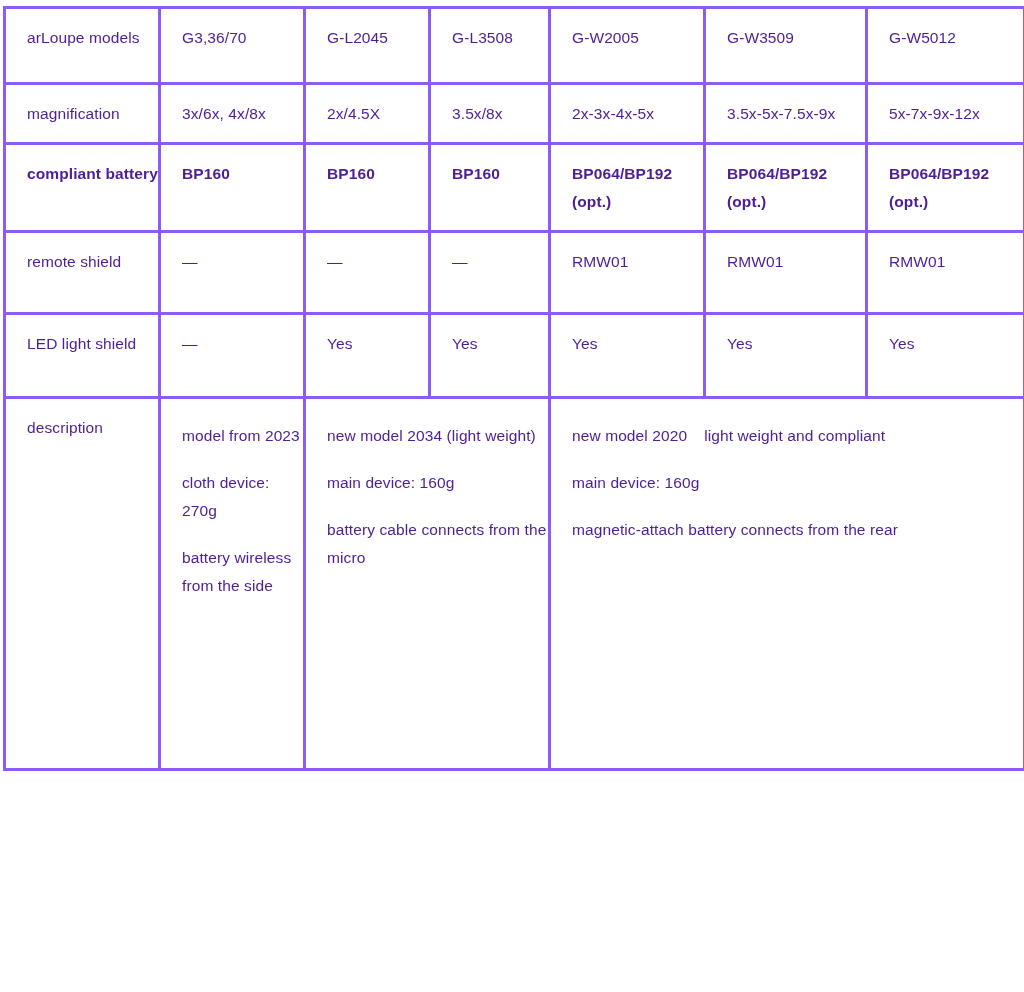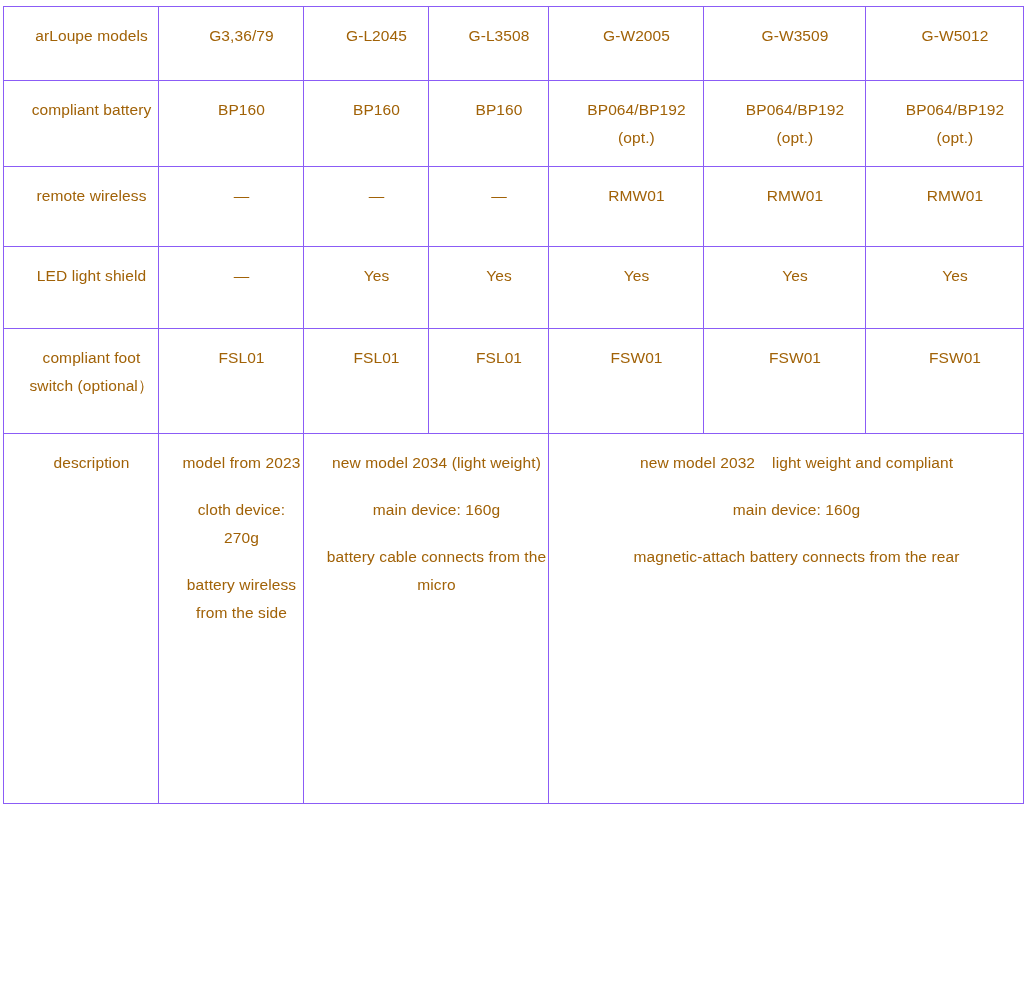--- a/index.html
+++ b/index.html
@@ -32,52 +32,51 @@
 
   table.spec col.c0 { width: 155px; }
   table.spec col.c1 { width: 145px; }
   table.spec col.c2 { width: 125px; }
   table.spec col.c3 { width: 120px; }
   table.spec col.c4 { width: 155px; }
   table.spec col.c5 { width: 162px; }
   table.spec col.c6 { width: 158px; }
 
   table.spec td {
-    border: 1px solid #8b5cf6;
+    border: 3px solid #8b5cf6;
     vertical-align: top;
     padding: 15px 0 14px 21px;
     font-size: 15.5px;
     line-height: 28px;
     letter-spacing: 0.1px;
-    color: #a16207;
+    color: #4c1d95;
     word-wrap: break-word;
     overflow-wrap: break-word;
-    text-align: center;
   }
 
   td.rowhead {
     padding-left: 22px;
   }
 
   
   tr.r-models td    { height: 44px; }
   tr.r-mag td       { height: 26px; }
-  tr.r-batt td      { height: 48px; }
+  tr.r-batt td      { height: 48px; font-weight: bold; }
   tr.r-remote td    { height: 50px; }
   tr.r-led td       { height: 52px; }
   tr.r-foot td      { height: 75px; }
   tr.r-acc td       { height: 105px; }
   tr.r-desc td      { height: 340px; }
 
   td.vmid {
     vertical-align: middle;
   }
 
   .para {
-    margin: 0 0 19px 0;
+    margin: 8px 0 19px 0;
   }
   .para:last-child {
     margin-bottom: 0;
   }
 
   .wide-gap {
     display: inline-block;
     width: 17px;
   }
 </style>
@@ -92,28 +91,37 @@
         <col class="c2">
         <col class="c3">
       <col class="c4">
         <col class="c5">
         <col class="c6">
     </colgroup>
     <tbody>
 
       <tr class="r-models">
         <td class="rowhead">arLoupe models</td>
-        <td>G3,36/79</td>
+        <td>G3,36/70</td>
         <td>G-L2045</td>
         <td>G-L3508</td>
         <td>G-W2005</td>
         <td>G-W3509</td>
         <td>G-W5012</td>
       </tr>
 
+      <tr class="r-mag">
+        <td class="rowhead">magnification</td>
+        <td>3x/6x, 4x/8x</td>
+        <td>2x/4.5X</td>
+        <td>3.5x/8x</td>
+        <td>2x-3x-4x-5x</td>
+        <td>3.5x-5x-7.5x-9x</td>
+        <td>5x-7x-9x-12x</td>
+      </tr>
 
       <tr class="r-batt">
         <td class="rowhead">compliant battery</td>
         <td>BP160</td>
         <td>BP160</td>
         <td>BP160</td>
         <td>
           <span>BP064/BP192</span><br>
           <span>(opt.)</span>
         </td>
@@ -121,64 +129,55 @@
           <span>BP064/BP192</span><br>
           <span>(opt.)</span>
         </td>
         <td>
           <span>BP064/BP192</span><br>
           <span>(opt.)</span>
         </td>
       </tr>
 
       <tr class="r-remote">
-        <td class="rowhead">remote wireless</td>
+        <td class="rowhead">remote shield</td>
         <td>—</td>
         <td>—</td>
         <td>—</td>
         <td>RMW01</td>
         <td>RMW01</td>
         <td>RMW01</td>
       </tr>
 
       <tr class="r-led">
         <td class="rowhead">LED light shield</td>
         <td>—</td>
         <td>Yes</td>
         <td>Yes</td>
         <td>Yes</td>
         <td>Yes</td>
         <td>Yes</td>
       </tr>
 
-      <tr class="r-foot">
-        <td class="rowhead">compliant foot switch (optional）</td>
-        <td>FSL01</td>
-        <td>FSL01</td>
-        <td>FSL01</td>
-        <td>FSW01</td>
-        <td>FSW01</td>
-        <td>FSW01</td>
-      </tr>
 
 
       <tr class="r-desc">
         <td class="rowhead">description</td>
         <td>
           <p class="para">model from 2023</p>
           <p class="para">cloth device: 270g</p>
           <p class="para">battery wireless from the side</p>
         </td>
         <td colspan="2">
           <p class="para">new model 2034 (light weight)</p>
           <p class="para">main device: 160g</p>
           <p class="para">battery cable connects from the micro</p>
         </td>
         <td colspan="3">
-          <p class="para"><span>new model 2032</span><span class="wide-gap"></span><span>light weight and compliant</span></p>
+          <p class="para"><span>new model 2020</span><span class="wide-gap"></span><span>light weight and compliant</span></p>
           <p class="para">main device: 160g</p>
           <p class="para">magnetic-attach battery connects from the rear</p>
         </td>
       </tr>
 
     </tbody>
   </table>
 </div>
 
 </body></html>

